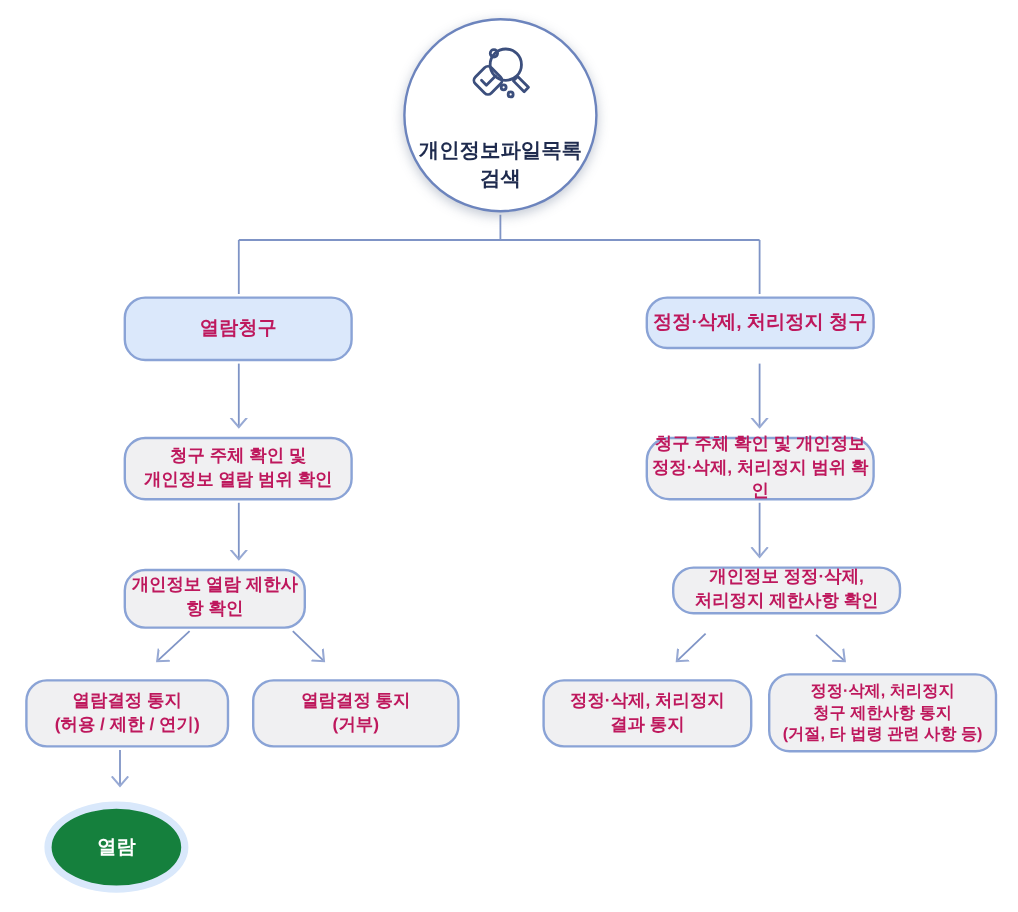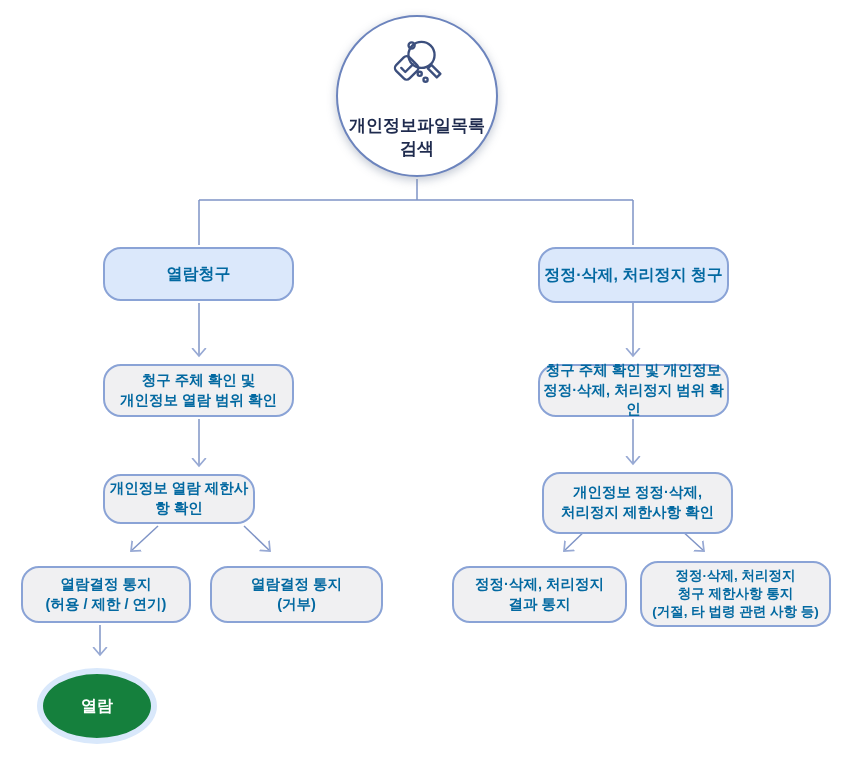--- a/index.html
+++ b/index.html
@@ -6,31 +6,31 @@
   .canvas {
     position:relative; width:848px; height:760px; background:#ffffff;
     font-family:"Liberation Sans","DejaVu Sans",sans-serif; overflow:hidden;
   }
   .svg-layer { position:absolute; left:0; top:0; width:848px; height:760px; }
 
   .node {
     position:absolute; display:flex; align-items:center; justify-content:center;
     text-align:center; box-sizing:border-box;
     border:2px solid #8aa3d6; border-radius:18px;
-    color:#0369a1; font-weight:700; white-space:pre-line; line-height:1.35;
+    color:#be185d; font-weight:700; white-space:pre-line; line-height:1.35;
   }
   .node.blue { background:#dbe8fb; font-size:16px; }
   .node.gray { background:#f0f0f2; font-size:14.5px; }
 
   #n-l1l { left:103px; top:247px; width:191px; height:54px; }
-  #n-l1r { left:538px; top:247px; width:191px; height:56px; }
+  #n-l1r { left:538px; top:247px; width:191px; height:44px; }
   #n-l2l { left:103px; top:364px; width:191px; height:53px; }
-  #n-l2r { left:538px; top:364px; width:191px; height:53px; }
+  #n-l2r { left:538px; top:364px; width:191px; height:53px;border-radius:20px; }
   #n-l3l { left:103px; top:474px; width:152px; height:50px; }
-  #n-l3r { left:542px; top:472px; width:191px; height:62px; }
+  #n-l3r { left:560px; top:472px; width:191px; height:40px; }
   #n-oa  { left:21px;  top:566px; width:170px; height:57px; }
   #n-ob  { left:210px; top:566px; width:173px; height:57px; }
   #n-oc  { left:452px; top:566px; width:175px; height:57px; }
   #n-od  { left:640px; top:561px; width:191px; height:66px; font-size:13.5px; }
 
   .root-circle {
     position:absolute; left:336px; top:15px; width:162px; height:162px;
     box-sizing:border-box; border-radius:50%;
     background:#ffffff; border:2px solid #6c84bd;
     box-shadow:0 3px 10px rgba(120,132,158,0.45);

